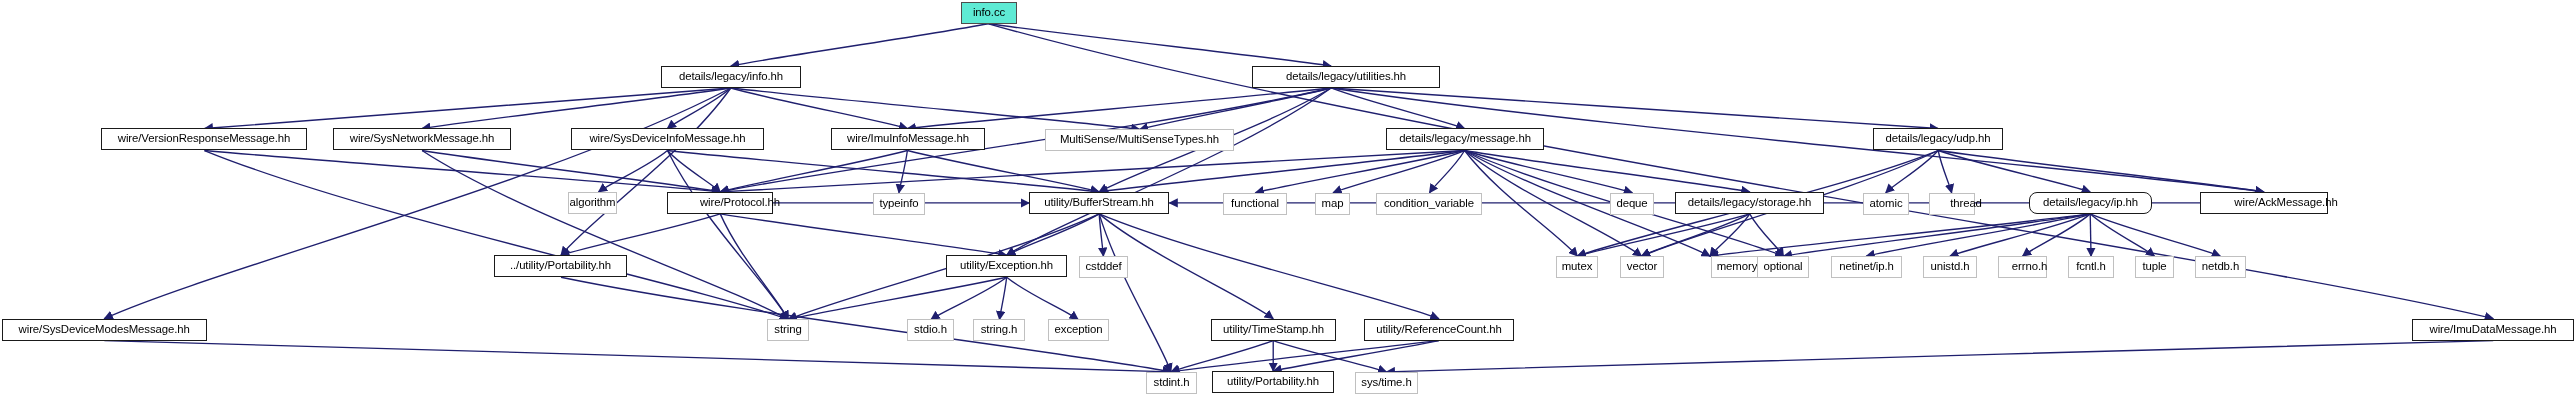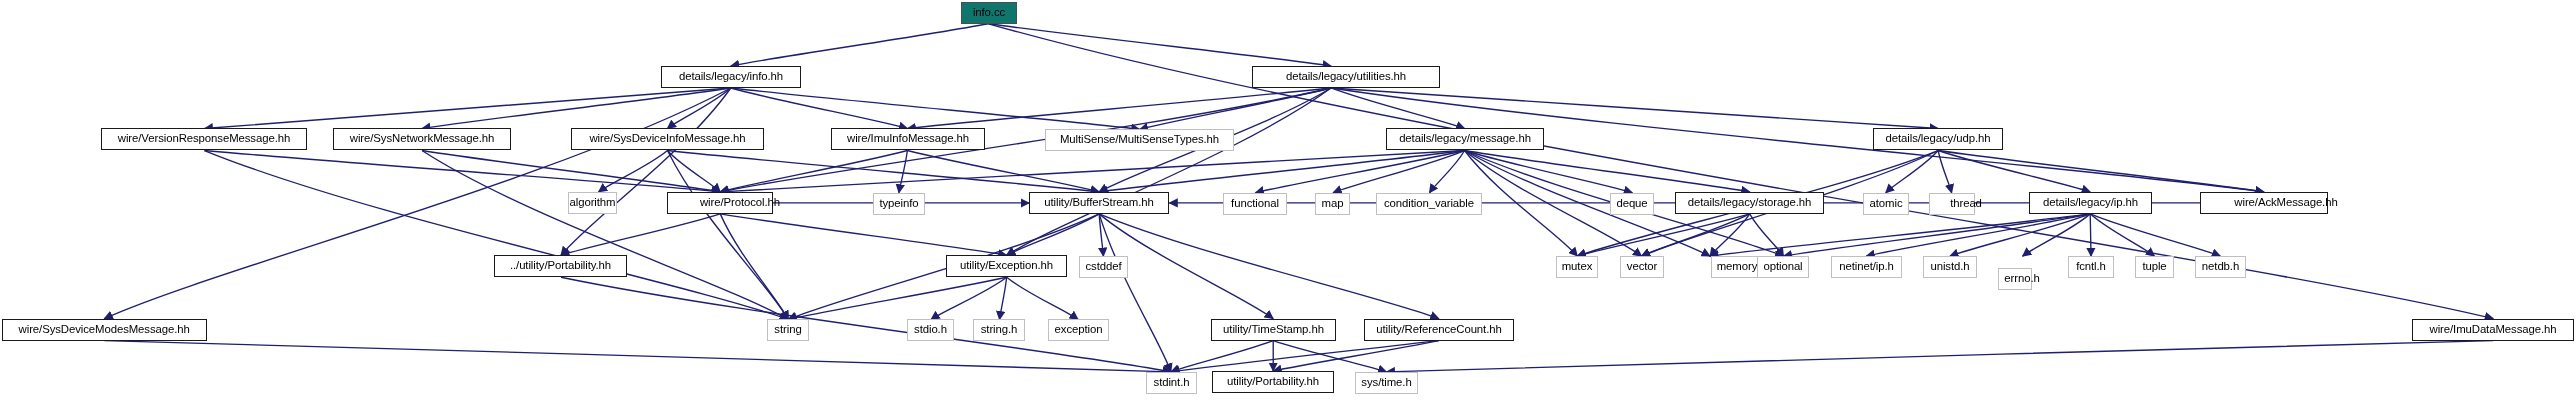--- a/index.html
+++ b/index.html
@@ -36,21 +36,21 @@
     font-size: 11.4px;
     color: #000000;
     letter-spacing: -0.1px;
     z-index: 5;
   }
   .node.local {
     border: 1.7px solid #1a1a1a;
   }
   .node.root {
     border: 1.7px solid #4d4d4d;
-    background: #0f766e;
+    background: #5eead4;
   }
   .node .lbl {
     padding: 0 6px;
     line-height: 1;
   }
 </style>
 </head>
 <body>
 
 <div id="graph-root">
@@ -201,21 +201,21 @@
       </div>
       <div class="node local" style="left: 1675px; top: 192px; width: 149px;">
         <span class="lbl">details/legacy/storage.hh</span>
       </div>
       <div class="node system" style="left: 1863px; top: 193px; width: 46px;">
         <span class="lbl">atomic</span>
       </div>
       <div class="node system" style="left: 1929px; top: 193px; width: 46px; padding-left: 28px;">
         <span class="lbl">thread</span>
       </div>
-      <div class="node local" style="left: 2029px; top: 192px; width: 123px;">
+      <div class="node local" style="left: 2029px; top: 192px; width: 123px; border-radius: 8px;">
         <span class="lbl">details/legacy/ip.hh</span>
       </div>
       <div class="node local" style="left: 2200px; top: 192px; width: 128px; padding-left: 44px;">
         <span class="lbl">wire/AckMessage.hh</span>
       </div>
       <div class="node local" style="left: 494px; top: 255px; width: 133px;">
         <span class="lbl">../utility/Portability.hh</span>
       </div>
       <div class="node local" style="left: 946px; top: 255px; width: 121px;">
         <span class="lbl">utility/Exception.hh</span>
@@ -234,21 +234,21 @@
       </div>
       <div class="node system" style="left: 1757px; top: 256px; width: 52px;">
         <span class="lbl">optional</span>
       </div>
       <div class="node system" style="left: 1831px; top: 256px; width: 71px;">
         <span class="lbl">netinet/ip.h</span>
       </div>
       <div class="node system" style="left: 1923px; top: 256px; width: 54px;">
         <span class="lbl">unistd.h</span>
       </div>
-      <div class="node system" style="left: 1998px; top: 268px; width: 34px; padding-left: 14px;">
+      <div class="node system" style="left: 1998px; top: 256px; width: 49px; padding-left: 14px;">
         <span class="lbl">errno.h</span>
       </div>
       <div class="node system" style="left: 2068px; top: 256px; width: 46px;">
         <span class="lbl">fcntl.h</span>
       </div>
       <div class="node system" style="left: 2135px; top: 256px; width: 39px;">
         <span class="lbl">tuple</span>
       </div>
       <div class="node system" style="left: 2195px; top: 256px; width: 51px;">
         <span class="lbl">netdb.h</span>

